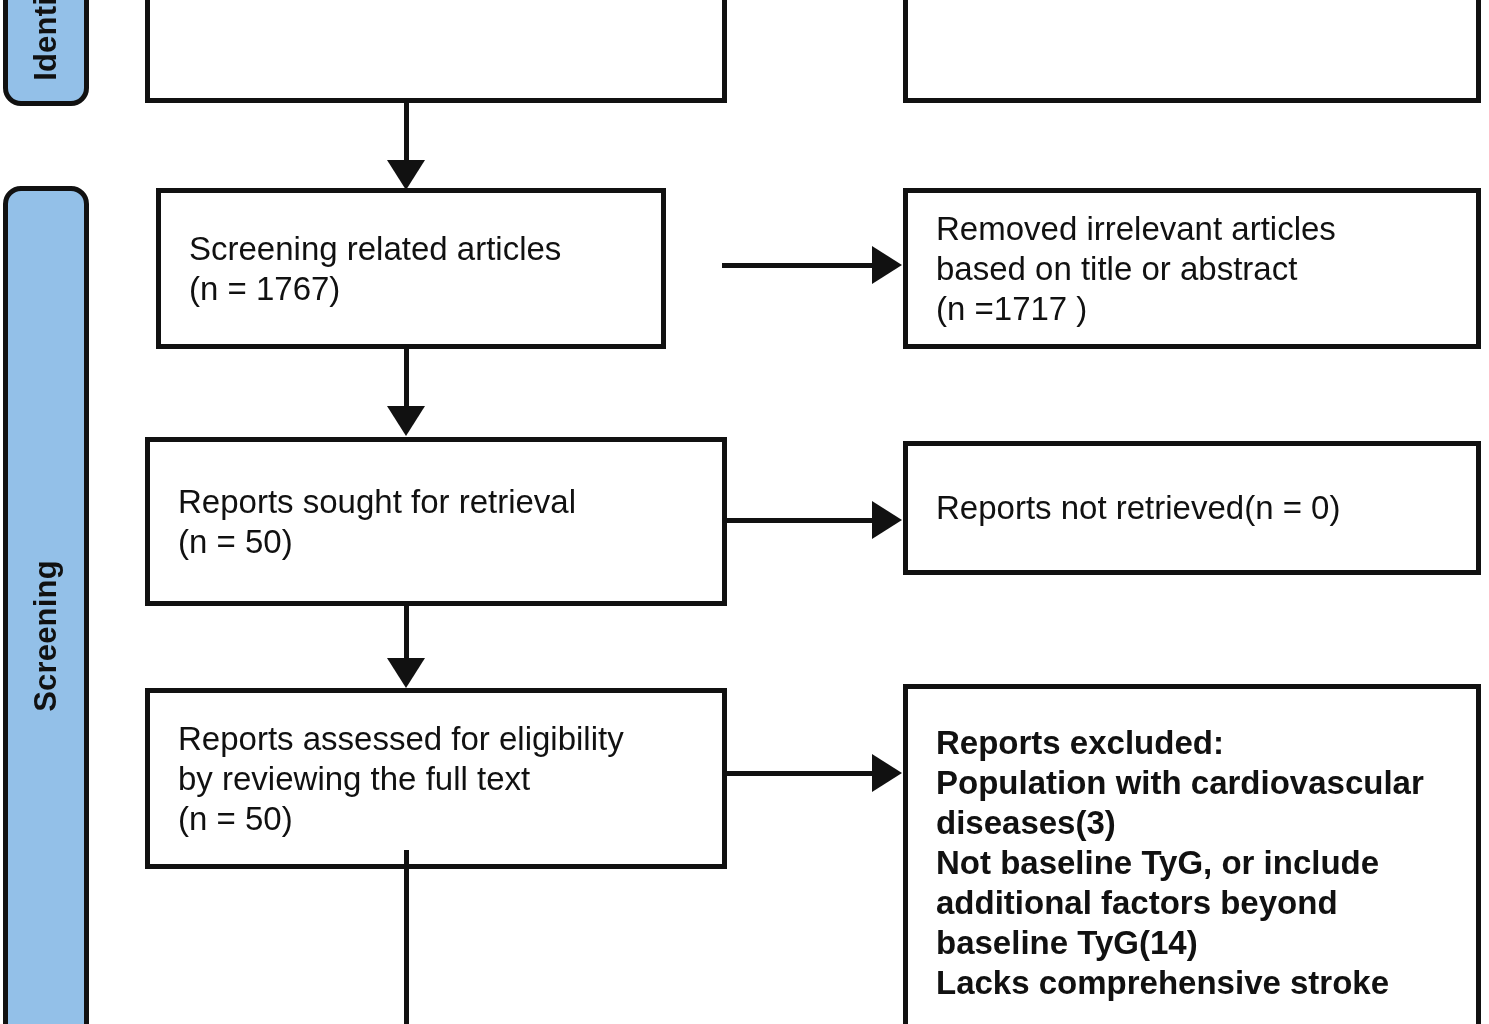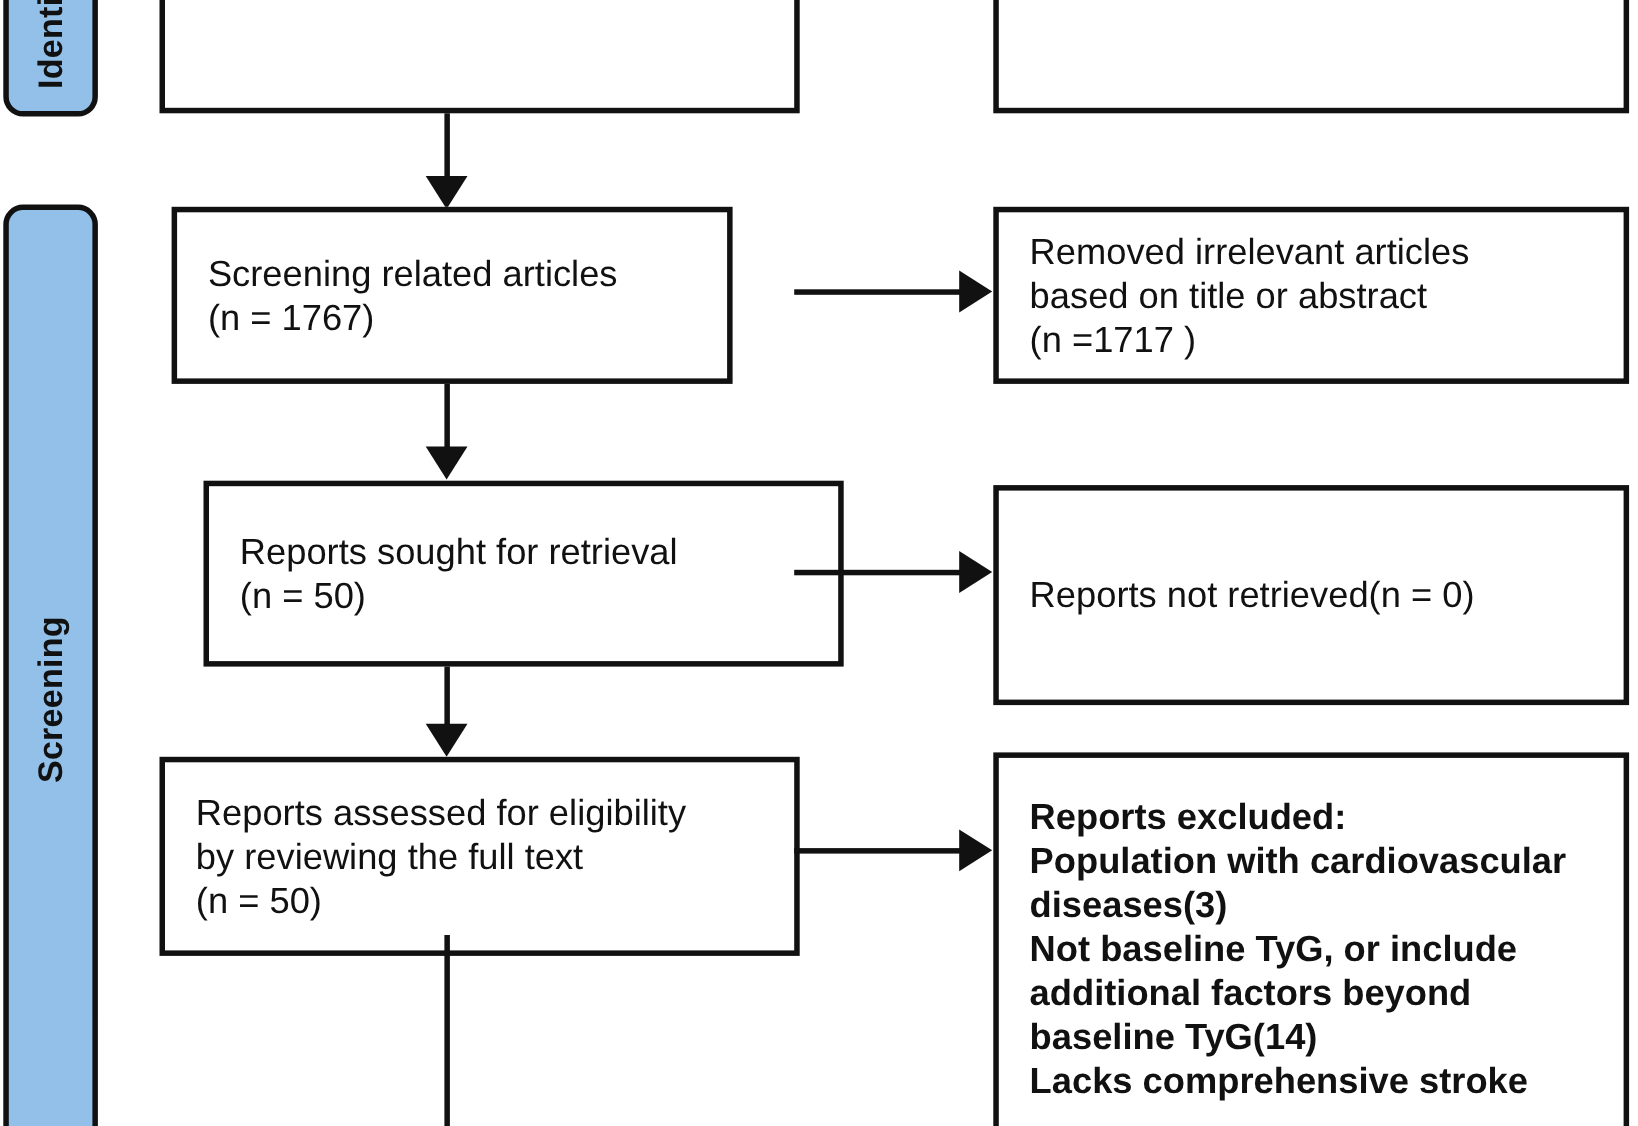--- a/index.html
+++ b/index.html
@@ -126,29 +126,29 @@
 
   <div class="flow-box" style="left:903px; top:188px; width:578px; height:161px;padding-left:48px;">
     <div class="box-text vcenter">Removed irrelevant articles
 based on title or abstract
 (n =1717 )</div>
   </div>
 
   <div class="v-line" style="left:404px; top:349px; height:65px;"></div>
   <div class="arrow-down" style="left:387px; top:406px;"></div>
 
-  <div class="flow-box" style="left:145px; top:437px; width:582px; height:169px;margin-left:40px;">
+  <div class="flow-box" style="left:145px; top:437px; width:582px; height:169px;">
     <div class="box-text vcenter">Reports sought for retrieval
 (n = 50)</div>
   </div>
 
   <div class="h-line" style="left:722px; top:518px; width:155px;"></div>
   <div class="arrow-right" style="left:872px; top:501px;"></div>
 
-  <div class="flow-box" style="left:903px; top:441px; width:578px; height:200px;">
+  <div class="flow-box" style="left:903px; top:441px; width:578px; height:134px;">
     <div class="box-text vcenter">Reports not retrieved(n = 0)</div>
   </div>
 
   <div class="v-line" style="left:404px; top:606px; height:62px;"></div>
   <div class="arrow-down" style="left:387px; top:658px;"></div>
 
   <div class="flow-box" style="left:145px; top:688px; width:582px; height:181px;">
     <div class="box-text vcenter">Reports assessed for eligibility
 by reviewing the full text
 (n = 50)</div>

